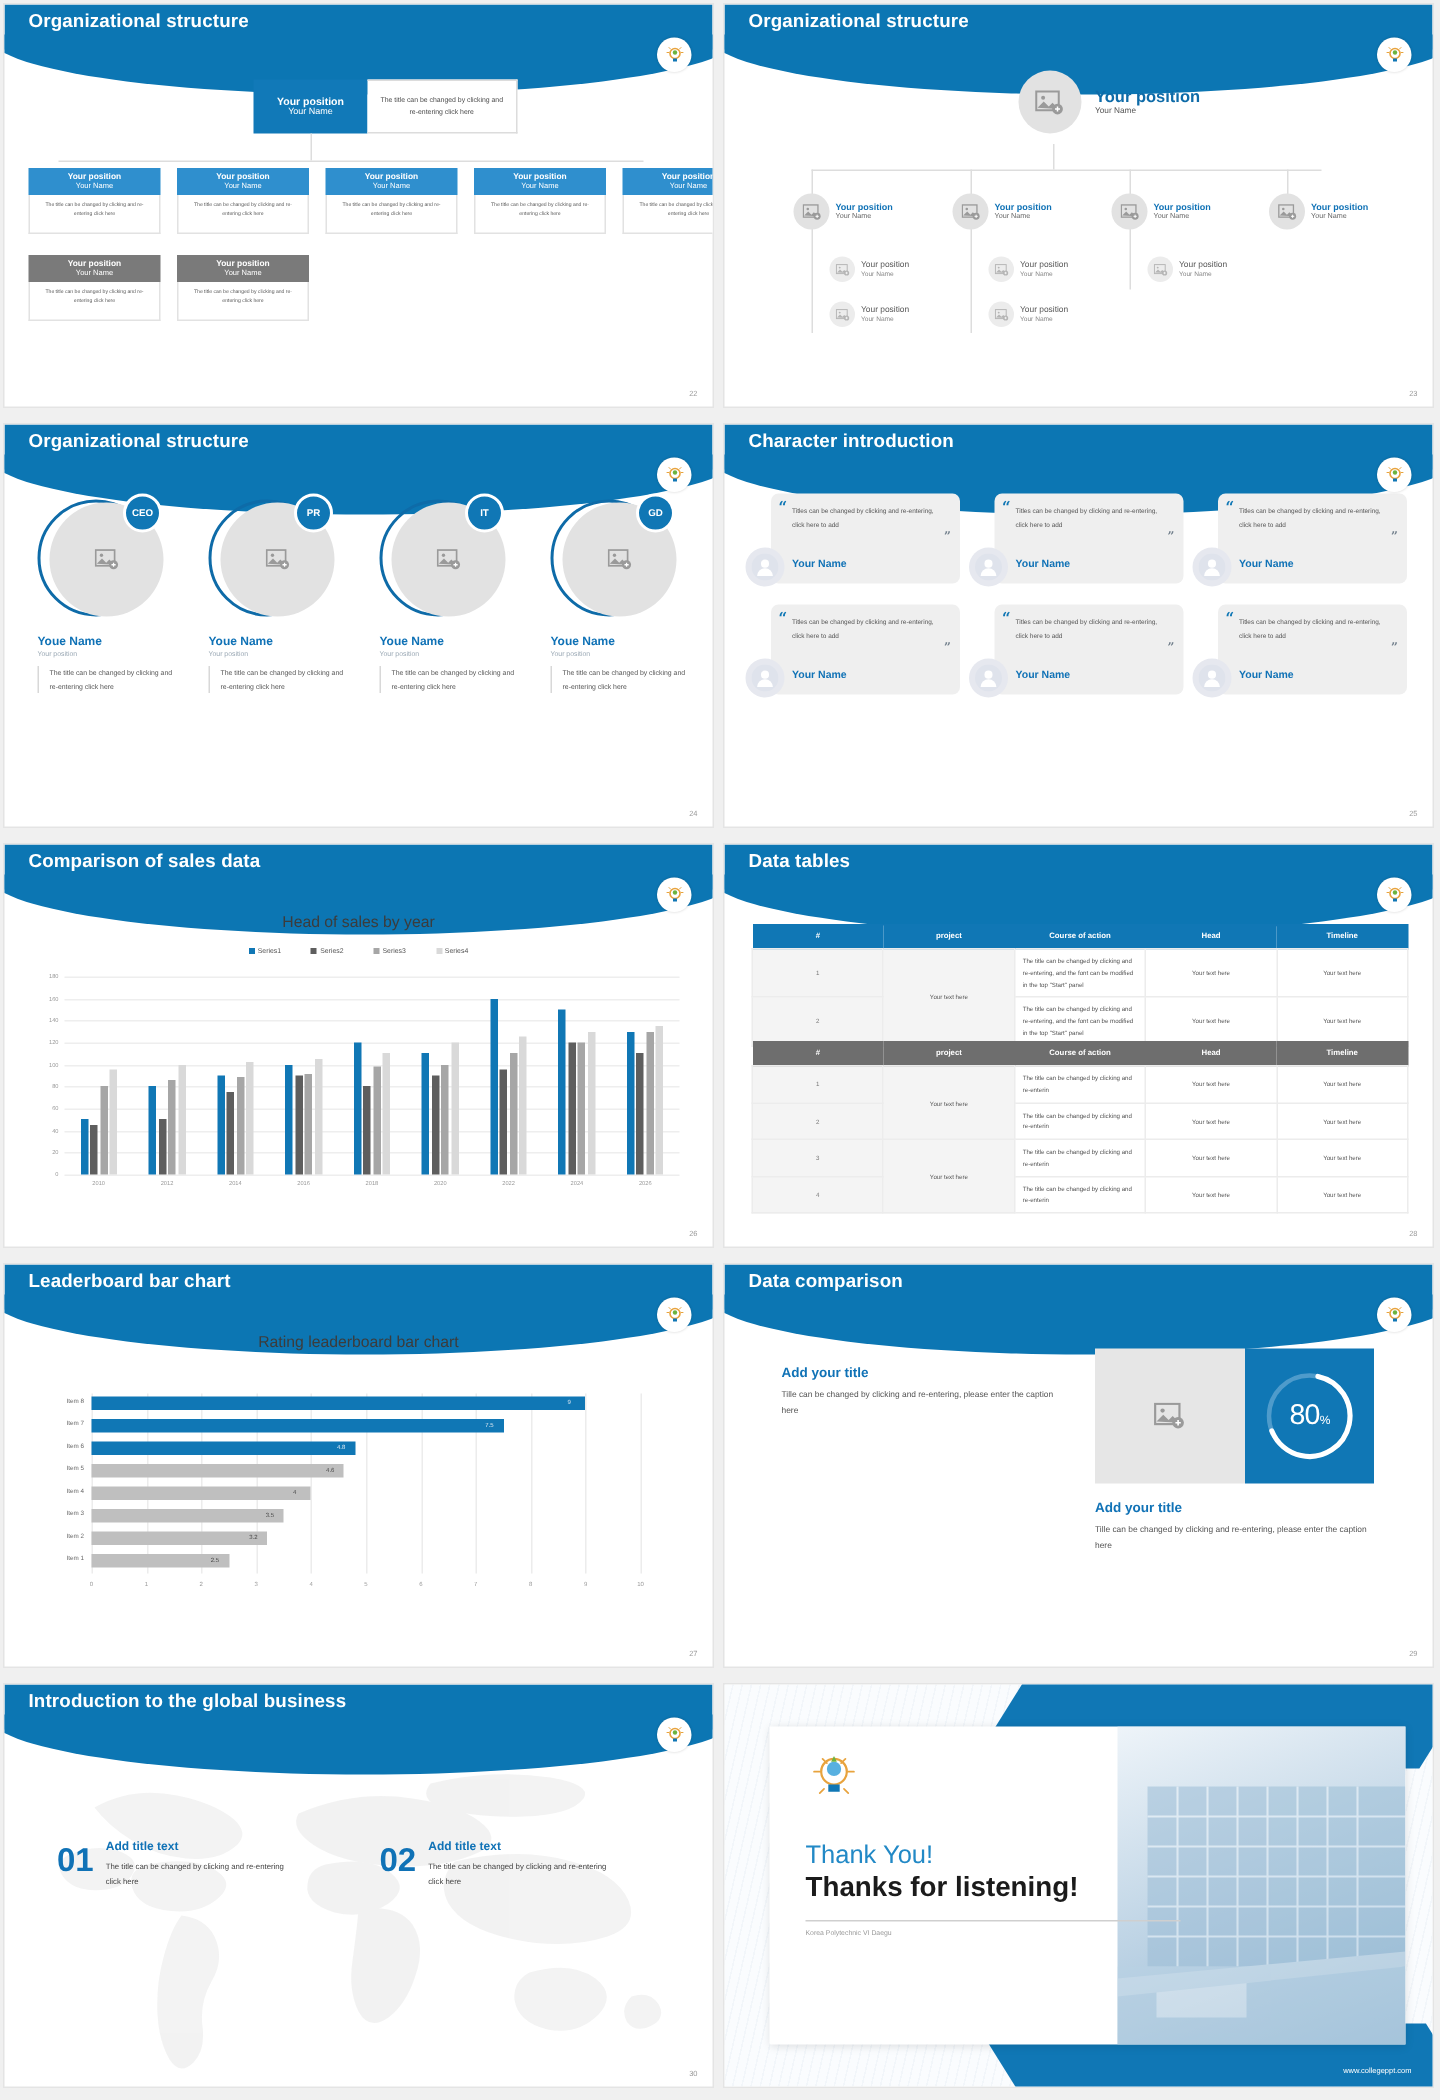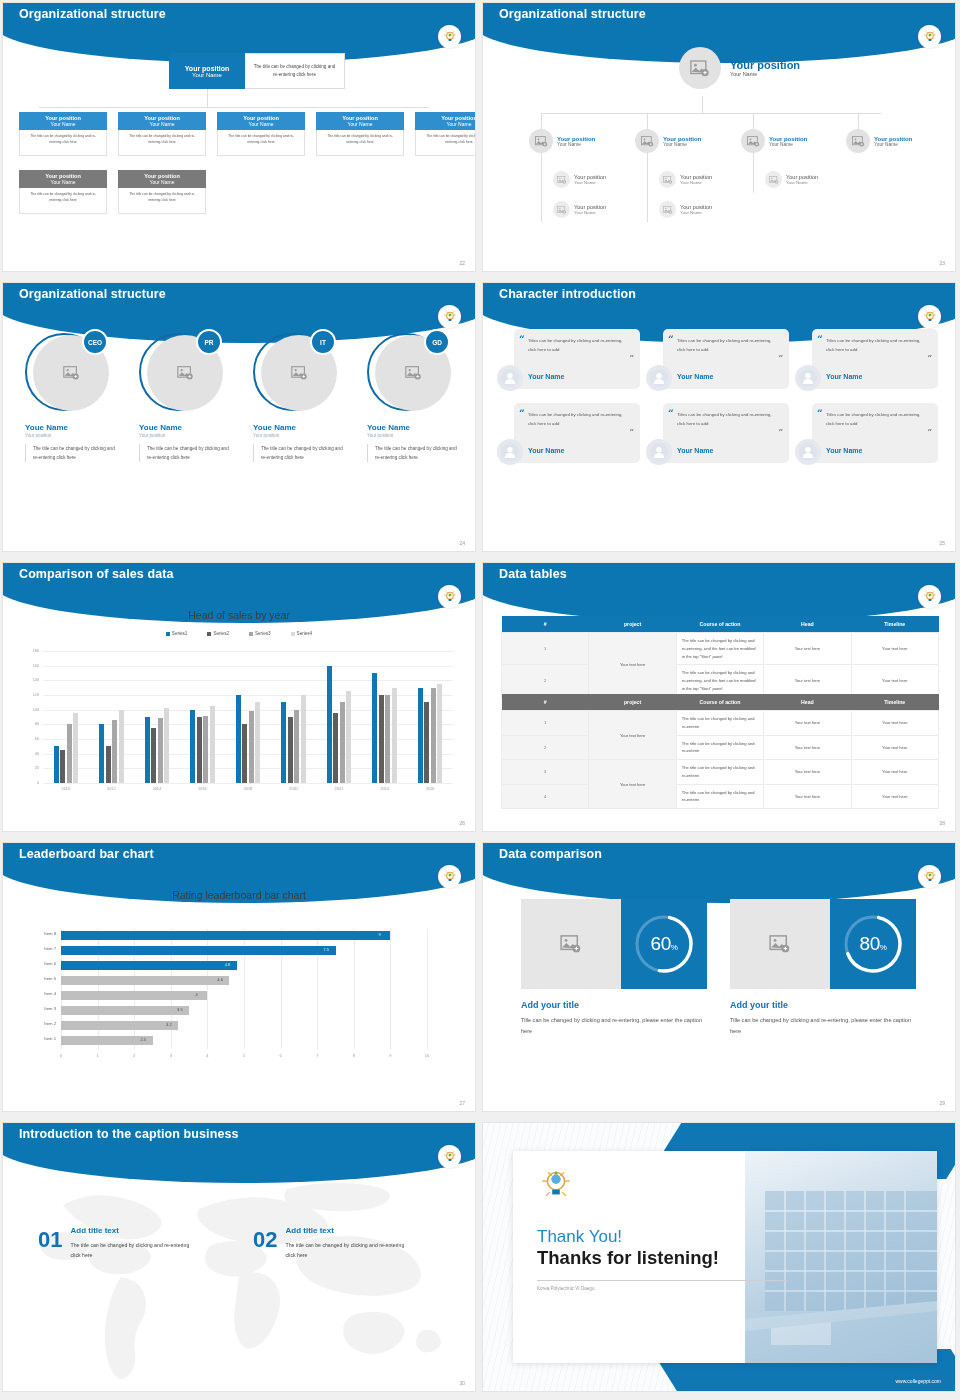--- a/index.html
+++ b/index.html
@@ -935,38 +935,20 @@
     <div class="badge">
       <svg width="16" height="16" viewBox="0 0 24 24">
           <circle cx="12" cy="10" r="5" fill="none" stroke="#e8a33d" stroke-width="1.6"></circle>
           <path d="M10 15h4v3h-4z" fill="#1077b5"></path>
           <circle cx="12" cy="9" r="2.2" fill="#6cb33f"></circle>
           <path d="M4 9h2M18 9h2M6 4l1.5 1.5M18 4l-1.5 1.5" stroke="#e8a33d" stroke-width="1" stroke-linecap="round"></path>
         </svg>
     </div>
     <div class="dc-wrap" id="dc-wrap">
         <div class="dc-card">
-          <div class="dc-top">
-            <div class="dc-img">
-              <svg width="22" height="18" viewBox="0 0 24 20">
-                <rect x="1" y="1" width="18" height="15" fill="none" stroke="#9a9a9a" stroke-width="1.6"></rect>
-                <circle cx="6.5" cy="6" r="1.6" fill="#9a9a9a"></circle>
-                <path d="M2 14l5-5 4 4 3-3 5 5" fill="#9a9a9a"></path>
-                <circle cx="18" cy="15" r="4.3" fill="#9a9a9a"></circle>
-                <path d="M18 13v4M16 15h4" stroke="#fff" stroke-width="1.2"></path>
-              </svg>
-            </div>
-            <div class="dc-gauge">
-              <svg width="68" height="68" viewBox="0 0 68 68" style="position:absolute;left:9px;top:11px">
-                <circle cx="34" cy="34" r="27" fill="none" stroke="#4e9bcb" stroke-width="3"></circle>
-                <circle cx="34" cy="34" r="27" fill="none" stroke="#ffffff" stroke-width="3.4" stroke-linecap="round" stroke-dasharray="169.64600329384882" stroke-dashoffset="86.1801696732752" transform="rotate(-78 34 34)"></circle>
-              </svg>
-              <div class="dc-num">60<small>%</small></div>
-            </div>
-          </div>
           <div class="dc-title">Add your title</div>
           <div class="dc-desc">Tille can be changed by clicking and re-entering, please enter the caption here</div>
         </div>
         <div class="dc-card">
           <div class="dc-top">
             <div class="dc-img">
               <svg width="22" height="18" viewBox="0 0 24 20">
                 <rect x="1" y="1" width="18" height="15" fill="none" stroke="#9a9a9a" stroke-width="1.6"></rect>
                 <circle cx="6.5" cy="6" r="1.6" fill="#9a9a9a"></circle>
                 <path d="M2 14l5-5 4 4 3-3 5 5" fill="#9a9a9a"></path>
@@ -986,21 +968,21 @@
           <div class="dc-desc">Tille can be changed by clicking and re-entering, please enter the caption here</div>
         </div>
       </div>
     <div class="pageno">29</div>
   </div>
 
   <div class="slide">
     <div class="hdr">
       <div class="band"></div>
         <div class="curve"></div>
-      <h1>Introduction to the caption business</h1>
+      <h1>Introduction to the global business</h1>
     </div>
     <div class="badge">
       <svg width="16" height="16" viewBox="0 0 24 24">
           <circle cx="12" cy="10" r="5" fill="none" stroke="#e8a33d" stroke-width="1.6"></circle>
           <path d="M10 15h4v3h-4z" fill="#1077b5"></path>
           <circle cx="12" cy="9" r="2.2" fill="#6cb33f"></circle>
           <path d="M4 9h2M18 9h2M6 4l1.5 1.5M18 4l-1.5 1.5" stroke="#e8a33d" stroke-width="1" stroke-linecap="round"></path>
         </svg>
     </div>
     <svg class="map" viewBox="0 0 474 228" preserveAspectRatio="none">

